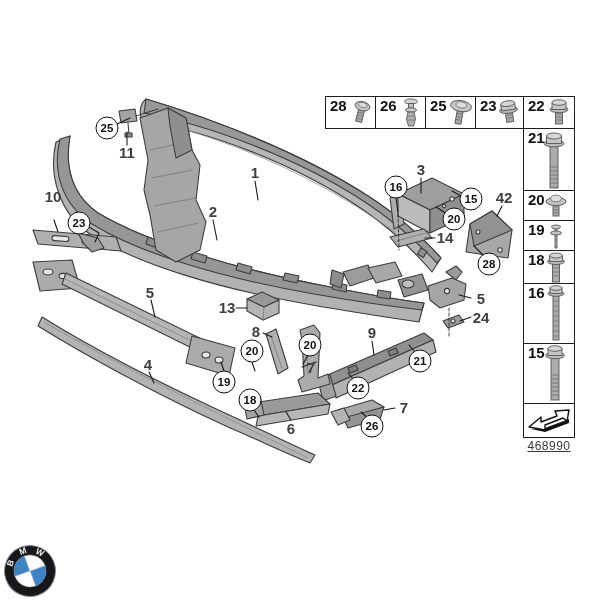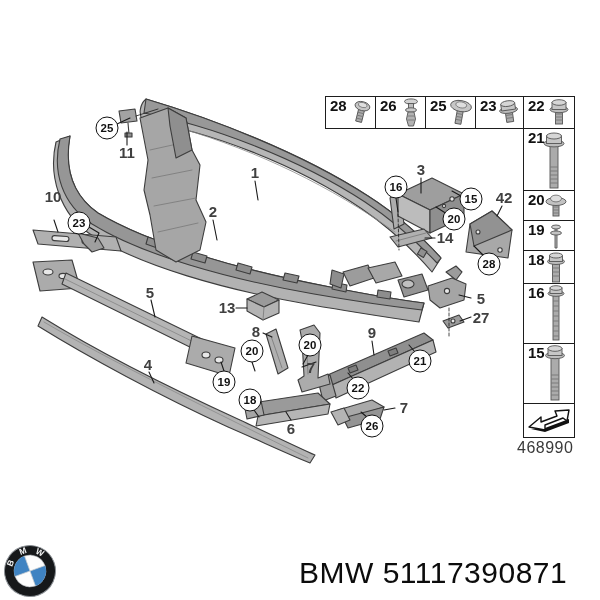--- a/index.html
+++ b/index.html
@@ -8,21 +8,21 @@
   .drawing{position:absolute;left:0;top:0;}
   
   .co{position:absolute;transform:translate(-50%,-50%);font-weight:bold;font-size:15px;color:#404040;line-height:1;white-space:nowrap;}
   
   .cc{position:absolute;transform:translate(-50%,-50%);width:21px;height:21px;border:1.7px solid #111;border-radius:50%;
       background:#fff;font-weight:bold;font-size:11.5px;color:#111;display:flex;align-items:center;justify-content:center;line-height:1;}
   
   .cell{position:absolute;border:1px solid #1d1d1d;background:#fff;box-sizing:border-box;}
   .cn{position:absolute;top:1px;left:4px;font-weight:bold;font-size:15px;color:#111;line-height:1.1;}
   .cell svg{position:absolute;}
-  .code{position:absolute;left:517px;top:439px;width:64px;font-size:16px;color:#3a3a3a;letter-spacing:0.5px;}
+  .code{position:absolute;left:517px;top:439px;width:64px;text-align:center;font-size:12px;color:#3a3a3a;letter-spacing:0.5px;text-decoration:underline;}
   .caption{position:absolute;left:299px;top:556px;font-size:30px;color:#0c0c0c;letter-spacing:0.5px;white-space:nowrap;}
   .logo{position:absolute;left:2px;top:543px;}
 </style>
 </head>
 <body>
 
 <div class="stage">
 
   <svg class="drawing" width="600" height="600" viewBox="0 0 600 600" stroke-linejoin="round" stroke-linecap="round">
 
@@ -191,21 +191,21 @@
   <div class="co" style="left:291px;top:428px">6</div>
   <div class="co" style="left:311px;top:367px">7</div>
   <div class="co" style="left:256px;top:331px">8</div>
   <div class="co" style="left:372px;top:332px">9</div>
   <div class="co" style="left:53px;top:196px">10</div>
   <div class="co" style="left:127px;top:152px">11</div>
   <div class="co" style="left:404px;top:407px">7</div>
   <div class="co" style="left:227px;top:307px">13</div>
   <div class="co" style="left:481px;top:298px">5</div>
   <div class="co" style="left:445px;top:237px">14</div>
-  <div class="co" style="left:481px;top:317px">27</div>
+  <div class="co" style="left:481px;top:317px">24</div>
   <div class="co" style="left:504px;top:197px">42</div>
 
   <div class="cc" style="left:107px;top:128px">25</div>
   <div class="cc" style="left:79px;top:223px">23</div>
   <div class="cc" style="left:396px;top:187px">16</div>
   <div class="cc" style="left:471px;top:199px">15</div>
   <div class="cc" style="left:454px;top:219px">20</div>
   <div class="cc" style="left:489px;top:264px">28</div>
   <div class="cc" style="left:252px;top:351px">20</div>
   <div class="cc" style="left:310px;top:345px">20</div>
@@ -359,15 +359,14 @@
       <path d="M0,0 L-16,0 A16,16 0 0 1 0,-16 Z" fill="#3f83c2"></path>
       <path d="M0,0 L16,0 A16,16 0 0 1 0,16 Z" fill="#3f83c2"></path>
       <path d="M-16,0 H16 M0,-16 V16" stroke="#c8cdd1" stroke-width="0.7" fill="none"></path>
       <g fill="#f2f3f4" font-size="8.5" font-weight="bold" text-anchor="middle" font-family="Liberation Sans, sans-serif">
         <text transform="rotate(-48) translate(0,-18.2)">B</text>
         <text transform="translate(0,-18.2)">M</text>
         <text transform="rotate(48) translate(0,-18.2)">W</text>
       </g>
     </g>
   </svg>
-  <div class="caption">BMW 51117390871</div>
 
 </div>
 
 </body></html>

